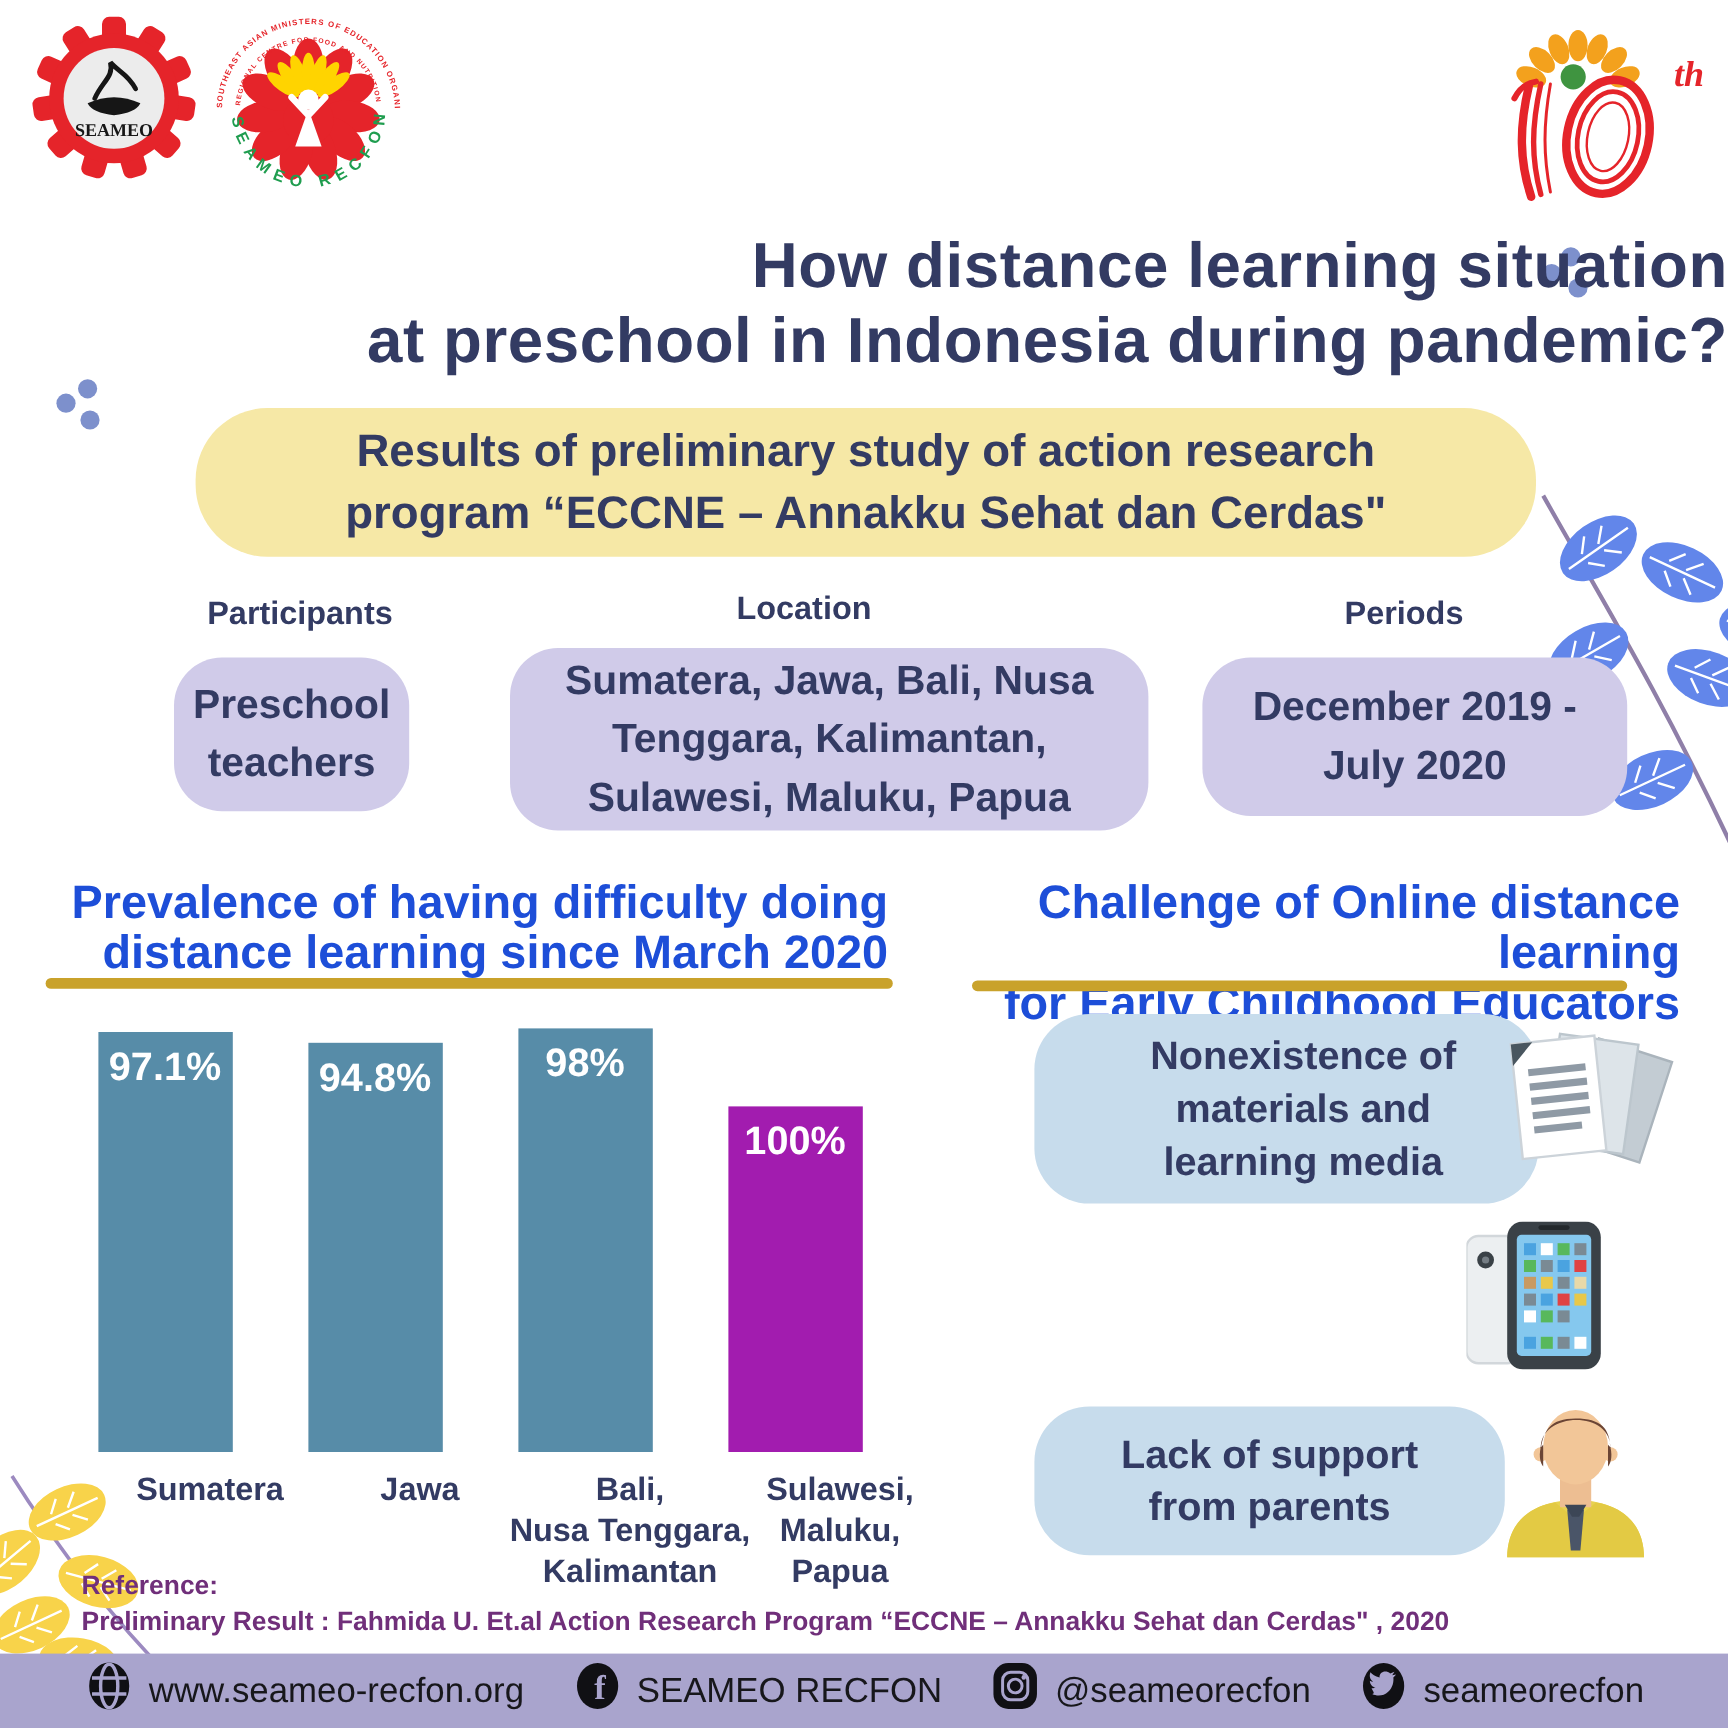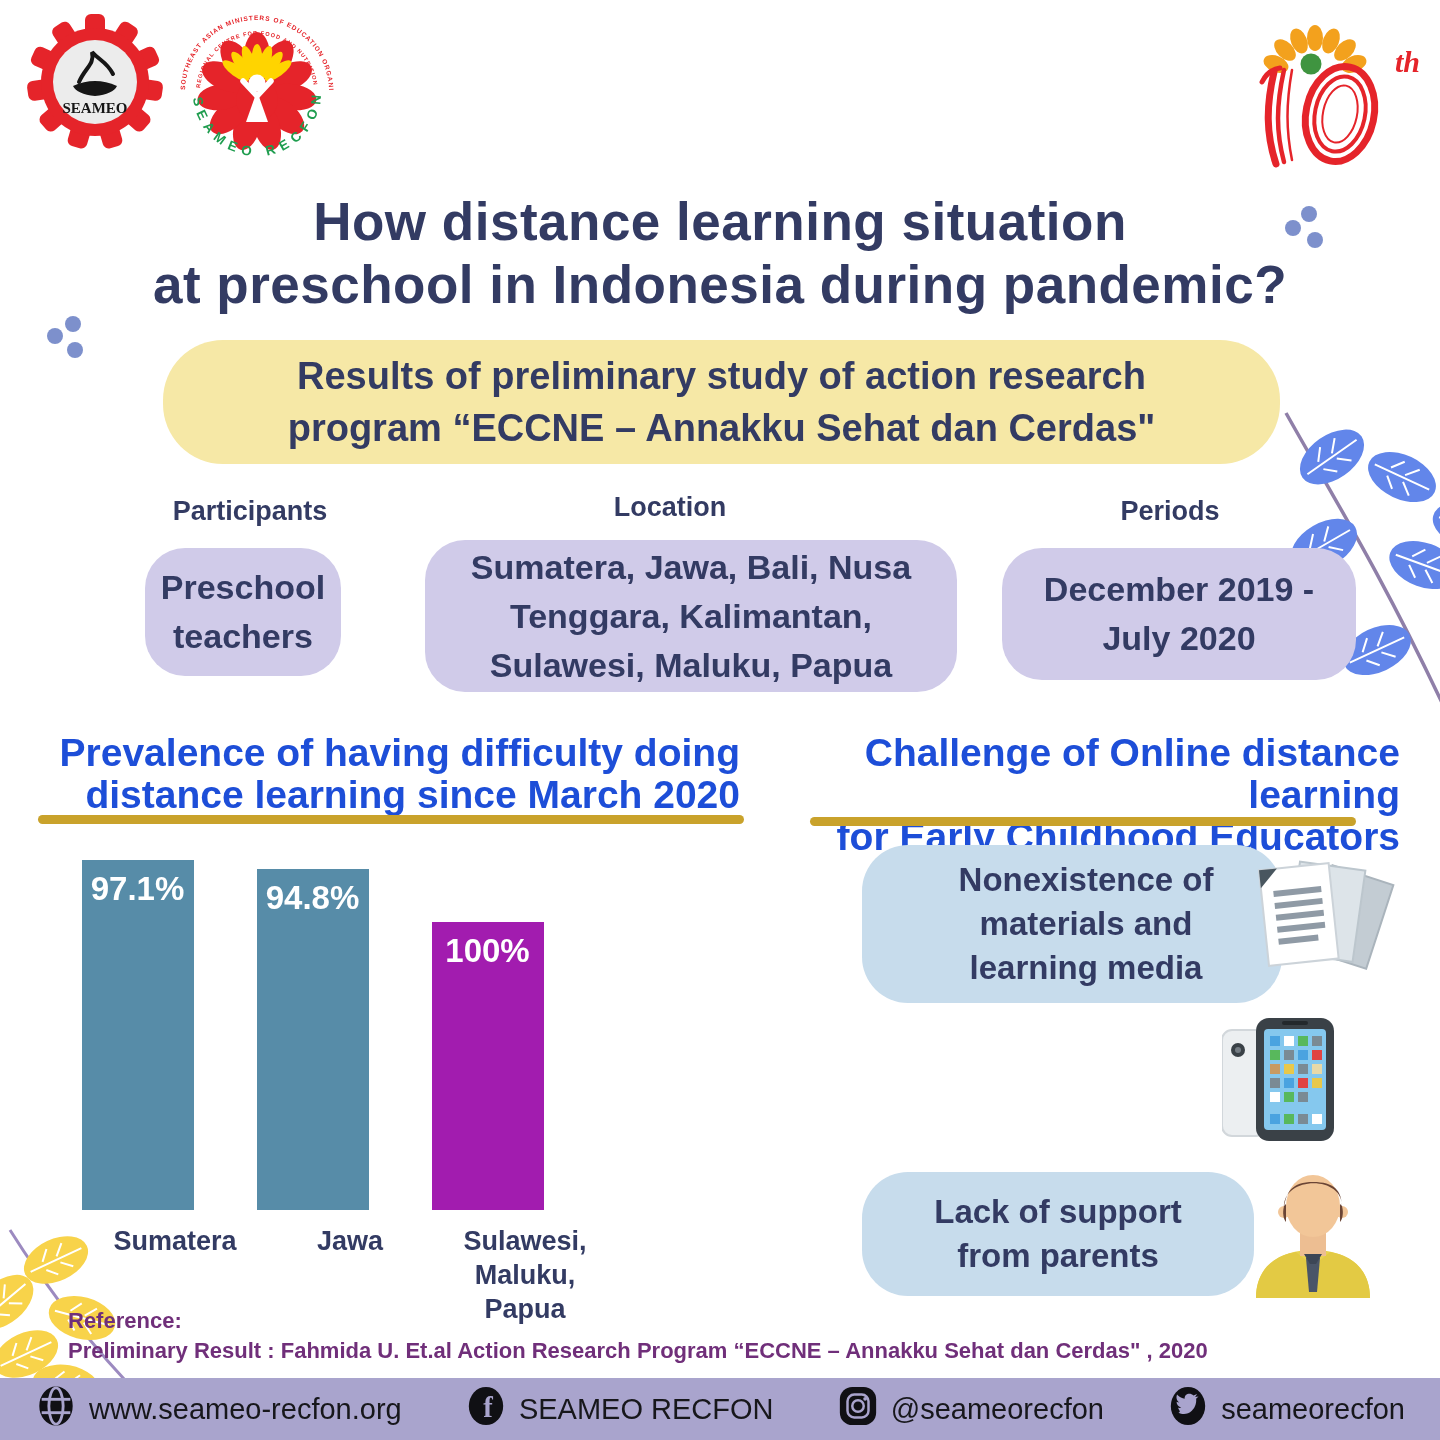--- a/index.html
+++ b/index.html
@@ -2,21 +2,21 @@
 <html><head>
 <meta charset="utf-8">
 <style>
   html,body{margin:0;padding:0;background:#fff;}
   .page{position:relative;width:1440px;height:1440px;background:#ffffff;overflow:hidden;
         font-family:"Liberation Sans",sans-serif;color:#333b63;}
   .abs{position:absolute;}
   .pre{white-space:pre-line;}
 
   
-  .main-title{left:0;top:190px;width:1440px;text-align:center;font-size:53px;font-weight:bold;
+  .main-title{left:0;top:190px;width:1440px;text-align:right;font-size:53px;font-weight:bold;
               line-height:63px;color:#333b63;letter-spacing:.5px;}
 
   
   .subtitle-box{left:163px;top:340px;width:1117px;height:124px;background:#f6e8a6;border-radius:60px;
                 display:flex;align-items:center;justify-content:center;text-align:center;
                 font-size:38px;font-weight:bold;line-height:52px;color:#333b63;}
 
   
   .info-label{font-size:27px;font-weight:bold;text-align:center;color:#333b63;}
   .info-box{background:#d0cbe9;border-radius:40px;display:flex;align-items:center;justify-content:center;
@@ -50,21 +50,21 @@
             justify-content:center;text-align:center;font-size:33px;font-weight:bold;line-height:44px;color:#333b63;}
   .chal-1{top:845px;height:158px;padding-left:28px;}
   .chal-2{top:1015px;height:140px;}
   .chal-3{top:1172px;height:124px;}
 
   
   .reference{left:68px;top:1306px;font-size:22px;font-weight:bold;color:#702f7a;line-height:30px;}
 
   
   .footer{left:0;top:1378px;width:1440px;height:62px;background:#a9a4cd;display:flex;align-items:center;
-          justify-content:space-between;padding:0 35px;box-sizing:border-box;}
+          justify-content:space-between;padding:0 70px;box-sizing:border-box;}
   .f-item{display:flex;align-items:center;gap:12px;font-size:29px;color:#17171b;font-weight:normal;}
 
   .dotdeco circle{fill:#7d90cc;}
 </style>
 </head>
 <body>
 
 <div class="page">
 
   <div class="abs" style="left:25px;top:12px;width:140px;height:140px;">
@@ -242,20 +242,30 @@
         </div>
       <div class="bar-label pre">Sumatera</div>
     </div>
     <div class="chart-col">
       <div class="bar-zone">
           <div class="bar" style="height: 341px; background: rgb(87, 140, 168);">
         <span class="bar-value">94.8%</span>
           </div>
         </div>
       <div class="bar-label pre">Jawa</div>
+    </div>
+    <div class="chart-col">
+      <div class="bar-zone">
+          <div class="bar" style="height: 353px; background: rgb(87, 140, 168);">
+        <span class="bar-value">98%</span>
+          </div>
+        </div>
+      <div class="bar-label pre">Bali,
+Nusa Tenggara,
+Kalimantan</div>
     </div>
     <div class="chart-col">
       <div class="bar-zone">
           <div class="bar" style="height: 288px; background: #a21caf;">
         <span class="bar-value">100%</span>
           </div>
         </div>
       <div class="bar-label pre">Sulawesi,
 Maluku,
 Papua</div>

